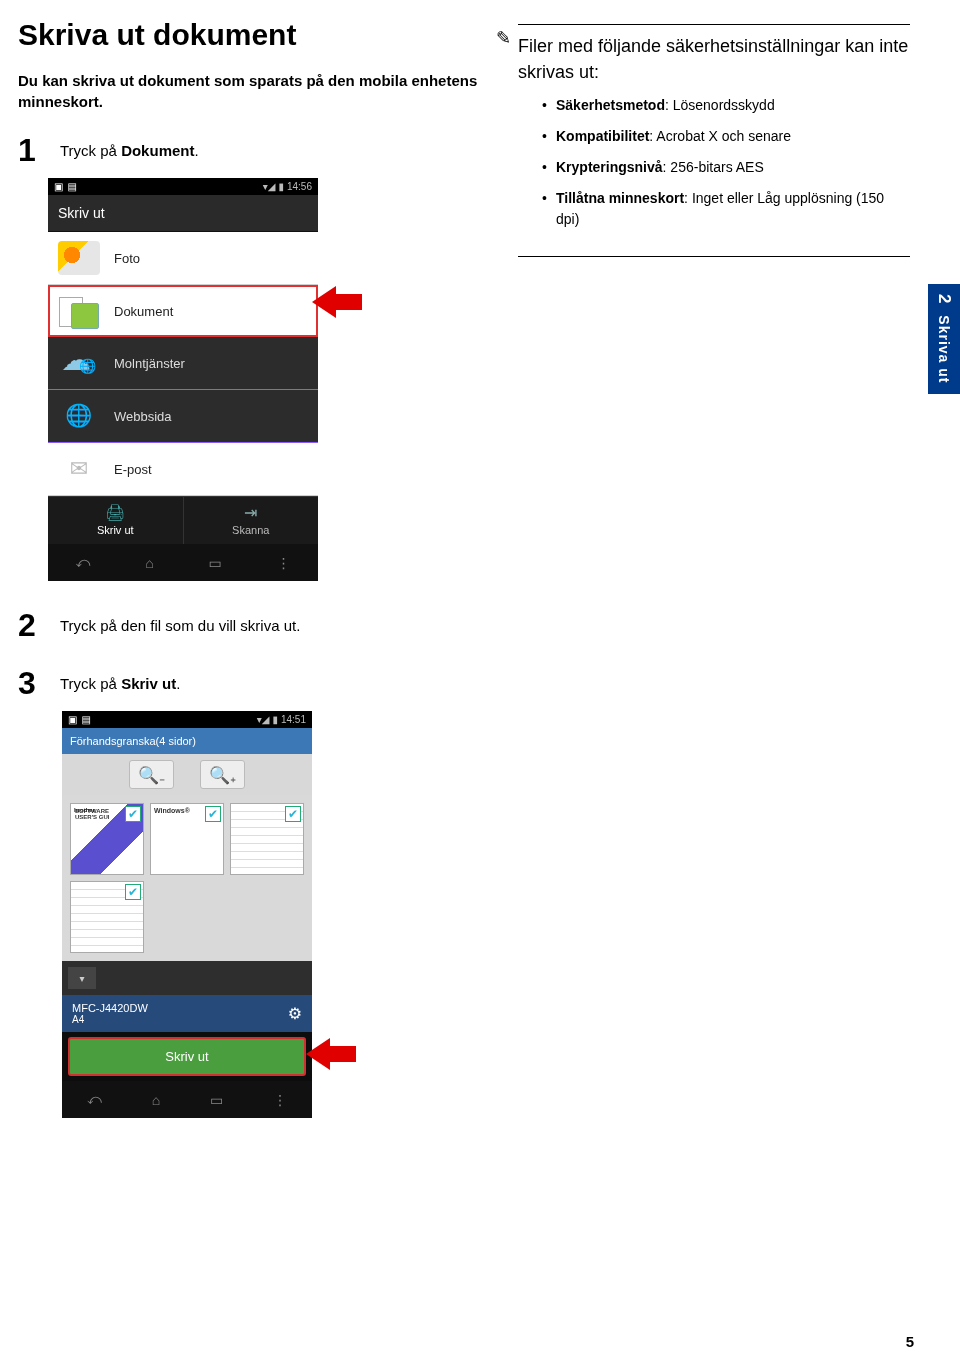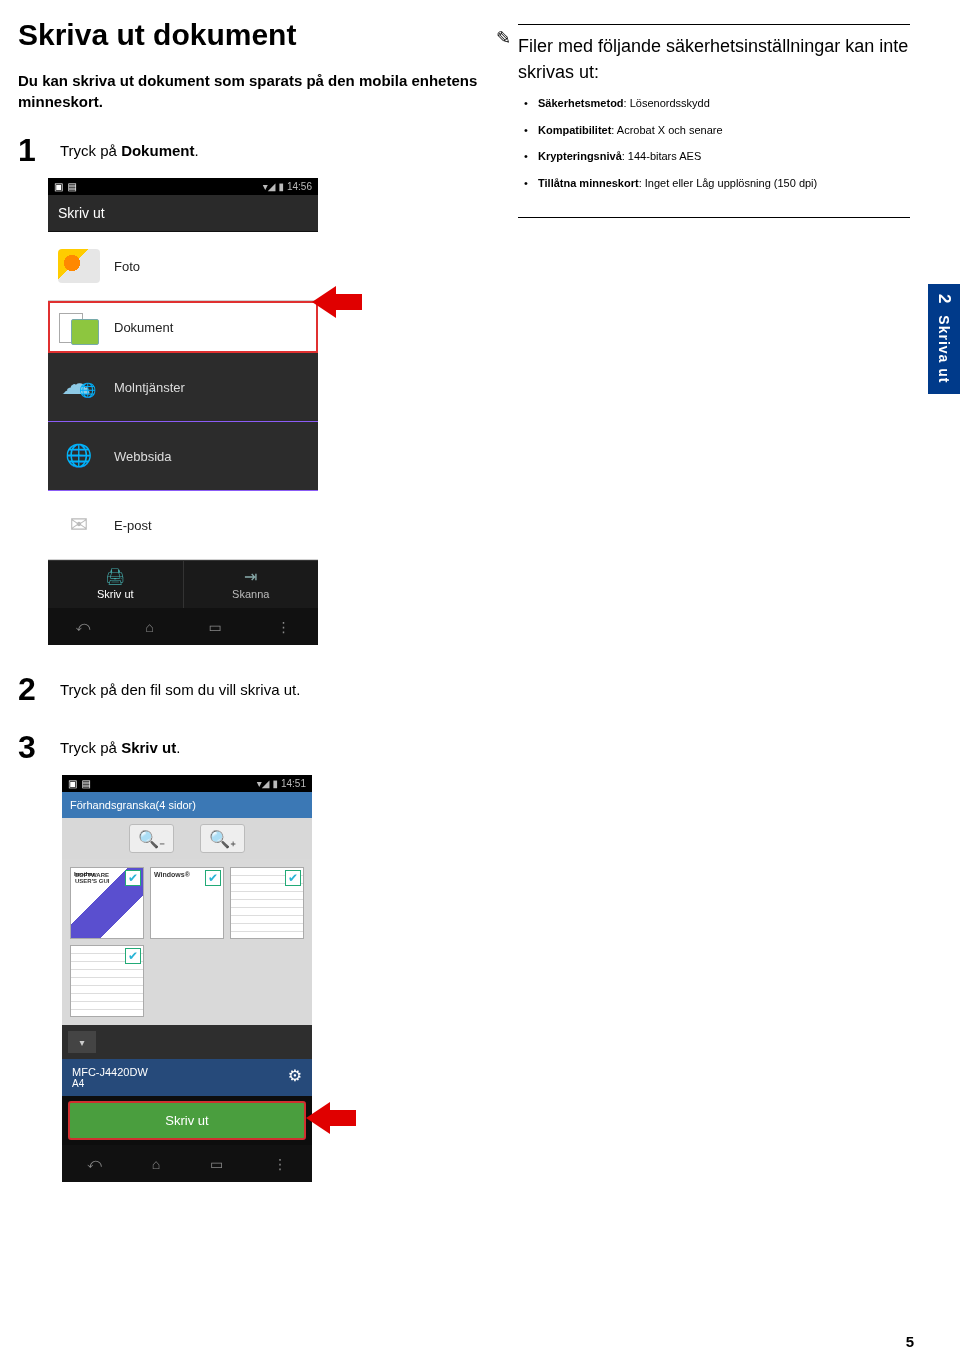--- a/index.html
+++ b/index.html
@@ -18,21 +18,21 @@
   h1 { font-size: 30px; font-weight: 700; margin-bottom: 18px; }
   .intro { font-size: 15px; line-height: 1.4; margin-bottom: 22px; font-weight: bold; }
   .step { display: flex; gap: 12px; margin-bottom: 12px; }
   .step-num { font-size: 32px; font-weight: 700; width: 30px; flex-shrink: 0; line-height: 1; }
   .step-body { font-size: 15px; padding-top: 8px; }
 
   .note-box { border-top: 1px solid #000; border-bottom: 1px solid #000; padding: 8px 0 16px; margin-top: 6px; position: relative; }
   .note-icon { position: absolute; left: -22px; top: 2px; font-size: 18px; }
   .note-text { font-size: 18px; line-height: 1.45; }
   .note-list { margin-top: 10px; padding-left: 20px; list-style: none; }
-  .note-list li { font-size: 11px; line-height: 1.5; margin-bottom: 10px; position: relative; }
+  .note-list li { font-size: 14px; line-height: 1.5; margin-bottom: 10px; position: relative; margin-left: 18px; }
   .note-list li::before { content: "•"; position: absolute; left: -14px; }
 
   
   .sidetab {
     position: absolute;
     top: 284px;
     right: 0;
     background: #003a8a;
     color: #fff;
     font-size: 14px;
@@ -48,21 +48,21 @@
   .pagenum { position: absolute; bottom: 12px; right: 46px; font-size: 15px; font-weight: 600; }
 
   
   .phone { width: 270px; background: #0d0d0d; font-size: 12px; color: #fff; margin-top: 4px; margin-left: 30px; position: relative; }
   .ph-status { background: #000; color: #fff; font-size: 10px; display: flex; justify-content: space-between; padding: 3px 6px; }
   .ph-status .s-left { display: flex; gap: 4px; }
   .ph-status .s-right { display: flex; gap: 3px; align-items: center; color: #bbb; }
   .ph-titlebar { background: #2a2a2a; color: #fff; padding: 10px 10px; font-size: 14px; border-bottom: 1px solid #111; }
 
   .ph-list { background: #e9e9e9; }
-  .ph-item { display: flex; align-items: center; background: #fff; border-bottom: 1px solid #d0d0d0; padding: 16px 10px; gap: 14px; font-size: 13px; color: #222; }
+  .ph-item { display: flex; align-items: center; background: #fff; border-bottom: 1px solid #d0d0d0; padding: 8px 10px; gap: 14px; font-size: 13px; color: #222; }
   .ph-item.dark { background: #2c2c2c; color: #ddd; border-bottom: 1px solid #8b5cf6; }
   .ph-item .ic { width: 42px; height: 36px; display: flex; align-items: center; justify-content: center; font-size: 22px; }
   .ph-item.sel { border: 2px solid #e03030; padding: 6px 8px; }
   .ic-photo { background: linear-gradient(135deg,#fc0 40%,#e6e6e6 40%); border-radius:4px; width: 42px; height: 34px; position: relative; }
   .ic-photo::after{content:"";position:absolute;left:0;top:0;width:42px;height:34px;background:radial-gradient(circle at 14px 14px,#f80 8px,transparent 8px);}
   .ic-doc { width: 40px; height: 32px; position: relative; }
   .ic-doc::before{content:"";position:absolute;left:0;top:2px;width:22px;height:28px;background:#fff;border:1px solid #aaa;}
   .ic-doc::after{content:"";position:absolute;left:12px;top:8px;width:26px;height:24px;background:linear-gradient(#8dc63f,#8dc63f);border:1px solid #7aa;border-radius:2px;}
   .ic-cloud{width:40px;height:30px;position:relative;}
   .ic-cloud::before{content:"☁";font-size:30px;color:#8ecae6;position:absolute;left:2px;top:-6px;}
@@ -89,21 +89,21 @@
   .ph2-grid { background:#d9d9d9; padding:8px; display:grid; grid-template-columns:1fr 1fr 1fr; gap:6px; }
   .ph2-thumb { background:#fff; height:72px; border:1px solid #aaa; position:relative; font-size:6px; color:#333; padding:4px; overflow:hidden; }
   .ph2-thumb .chk { position:absolute; top:2px; right:2px; width:16px; height:16px; background:#fff; border:1px solid #2a7; color:#29b4d6; font-size:12px; display:flex;align-items:center;justify-content:center;}
   .ph2-thumb.hdr::before{content:"SOFTWARE\A USER'S GUI";white-space:pre;font-size:6px;position:absolute;top:4px;left:4px;font-weight:700;}
   .ph2-thumb.cover{background:linear-gradient(135deg,#fff 40%,#5a4fcf 40%,#5a4fcf 70%,#fff 70%);}
   .ph2-thumb.cover::after{content:"brother";position:absolute;top:3px;left:3px;font-size:6px;color:#222;font-weight:700;}
   .ph2-thumb.win::after{content:"Windows®";position:absolute;top:3px;left:3px;font-size:7px;font-weight:700;}
   .ph2-thumb.list{background:repeating-linear-gradient(#fff,#fff 7px,#ddd 7px,#ddd 8px);}
   .ph2-dropdown{background:#2e2e2e;padding:6px;display:flex;justify-content:flex-start;}
   .ph2-dropdown .dd{width:28px;height:22px;background:#444;color:#ccc;display:flex;align-items:center;justify-content:center;font-size:10px;}
-  .ph2-device{background:#264a7a;color:#fff;padding:7px 10px;font-size:11px;display:flex;justify-content:space-between;}
+  .ph2-device{background:#264a7a;color:#fff;padding:7px 10px;font-size:11px;display:flex;justify-content:space-between;align-items:center;}
   .ph2-device .gear{font-size:16px;}
   .ph2-print{background:#4a9e3e;color:#fff;text-align:center;padding:10px;font-size:13px;margin:5px 6px;border:2px solid #d03030;border-radius:3px;}
 
   .bold { font-weight: 700; }
 </style>
 </head>
 <body>
 
 <div class="content">
   <div class="two-col">
@@ -183,21 +183,21 @@
       </div>
     </div>
 
     <div class="col-right">
       <div class="note-box">
         <span class="note-icon">✎</span>
         <p class="note-text">Filer med följande säkerhetsinställningar kan inte skrivas ut:</p>
         <ul class="note-list">
           <li><span class="bold">Säkerhetsmetod</span><span>: Lösenordsskydd</span></li>
           <li><span class="bold">Kompatibilitet</span><span>: Acrobat X och senare</span></li>
-          <li><span class="bold">Krypteringsnivå</span><span>: 144-bitars AES</span></li>
+          <li><span class="bold">Krypteringsnivå</span><span>: 256-bitars AES</span></li>
           <li><span class="bold">Tillåtna minneskort</span><span>: Inget eller Låg upplösning (150 dpi)</span></li>
         </ul>
       </div>
     </div>
   </div>
 
   <div style="height:28px;"></div>
 
   <div class="step">
     <div class="step-num">2</div>

